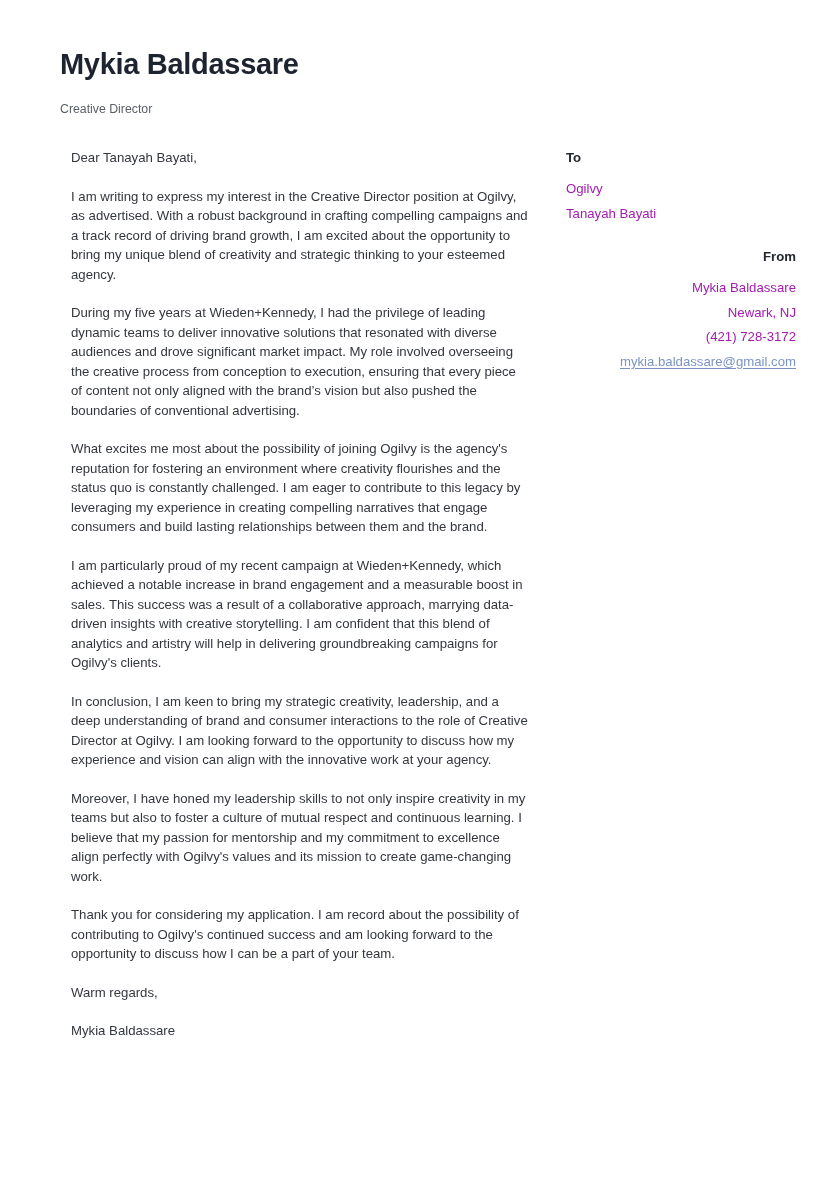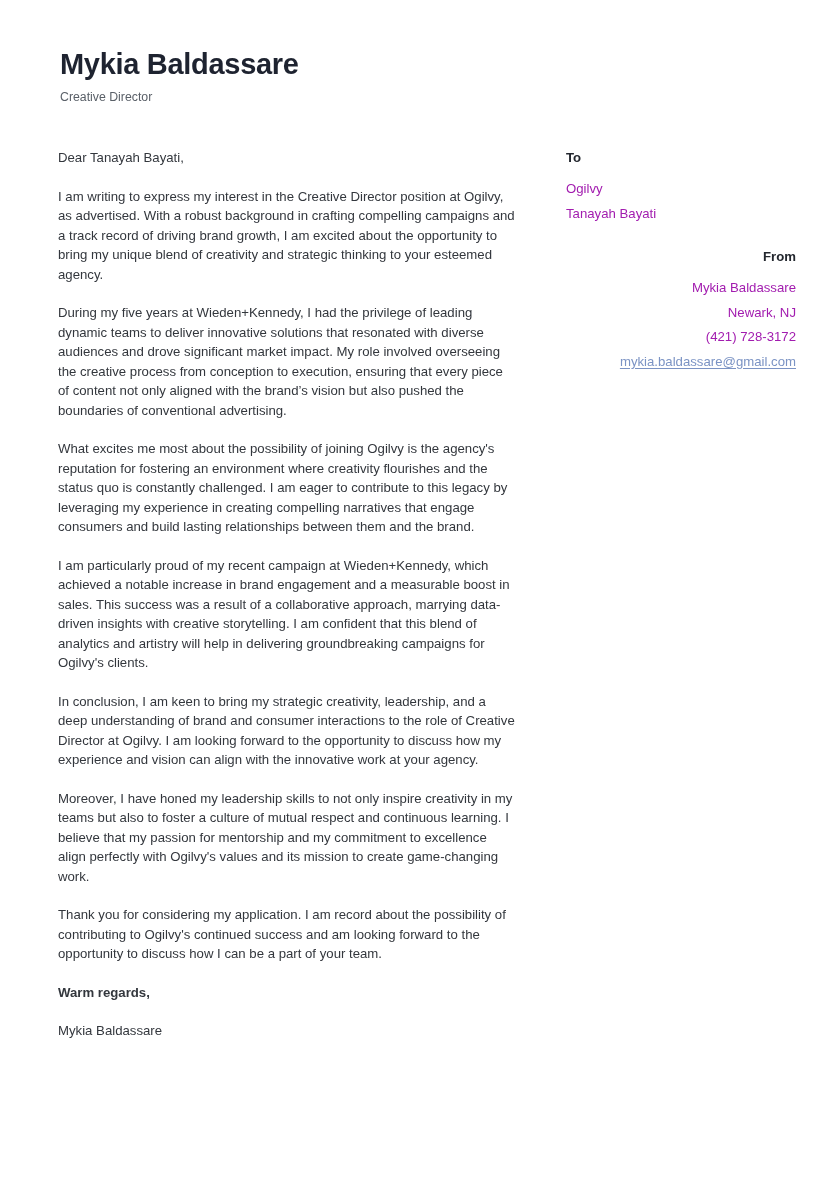--- a/index.html
+++ b/index.html
@@ -36,28 +36,28 @@
     font-weight: 700;
     letter-spacing: -0.3px;
     color: #1e2330;
     line-height: 1.12;
     margin: 0;
   }
   .candidate-title {
     font-size: 12.3px;
     font-weight: 400;
     color: #5a6068;
-    margin-top: 10px;
+    margin-top: 22px;
     line-height: 1.2;
   }
 
   
   .letter-body {
     position: absolute;
-    left: 58px;
+    left: 71px;
     top: 148px;
     width: 458px;
   }
   .salutation {
     font-size: 13.2px;
     line-height: 19.5px;
     color: #33373d;
     margin: 0 0 19px 0;
   }
   .letter-para {
@@ -65,21 +65,20 @@
     line-height: 19.5px;
     color: #33373d;
     margin: 12px 0 19px 0;
     text-align: left;
   }
   .closing-line {
     font-size: 13.2px;
     line-height: 19.5px;
     color: #33373d;
     margin: 0 0 19px 0;
-    font-weight: bold;
   }
   .signature-name {
     font-size: 13.2px;
     line-height: 19.5px;
     color: #33373d;
     margin: 0;
   }
 
   
   .sidebar {

